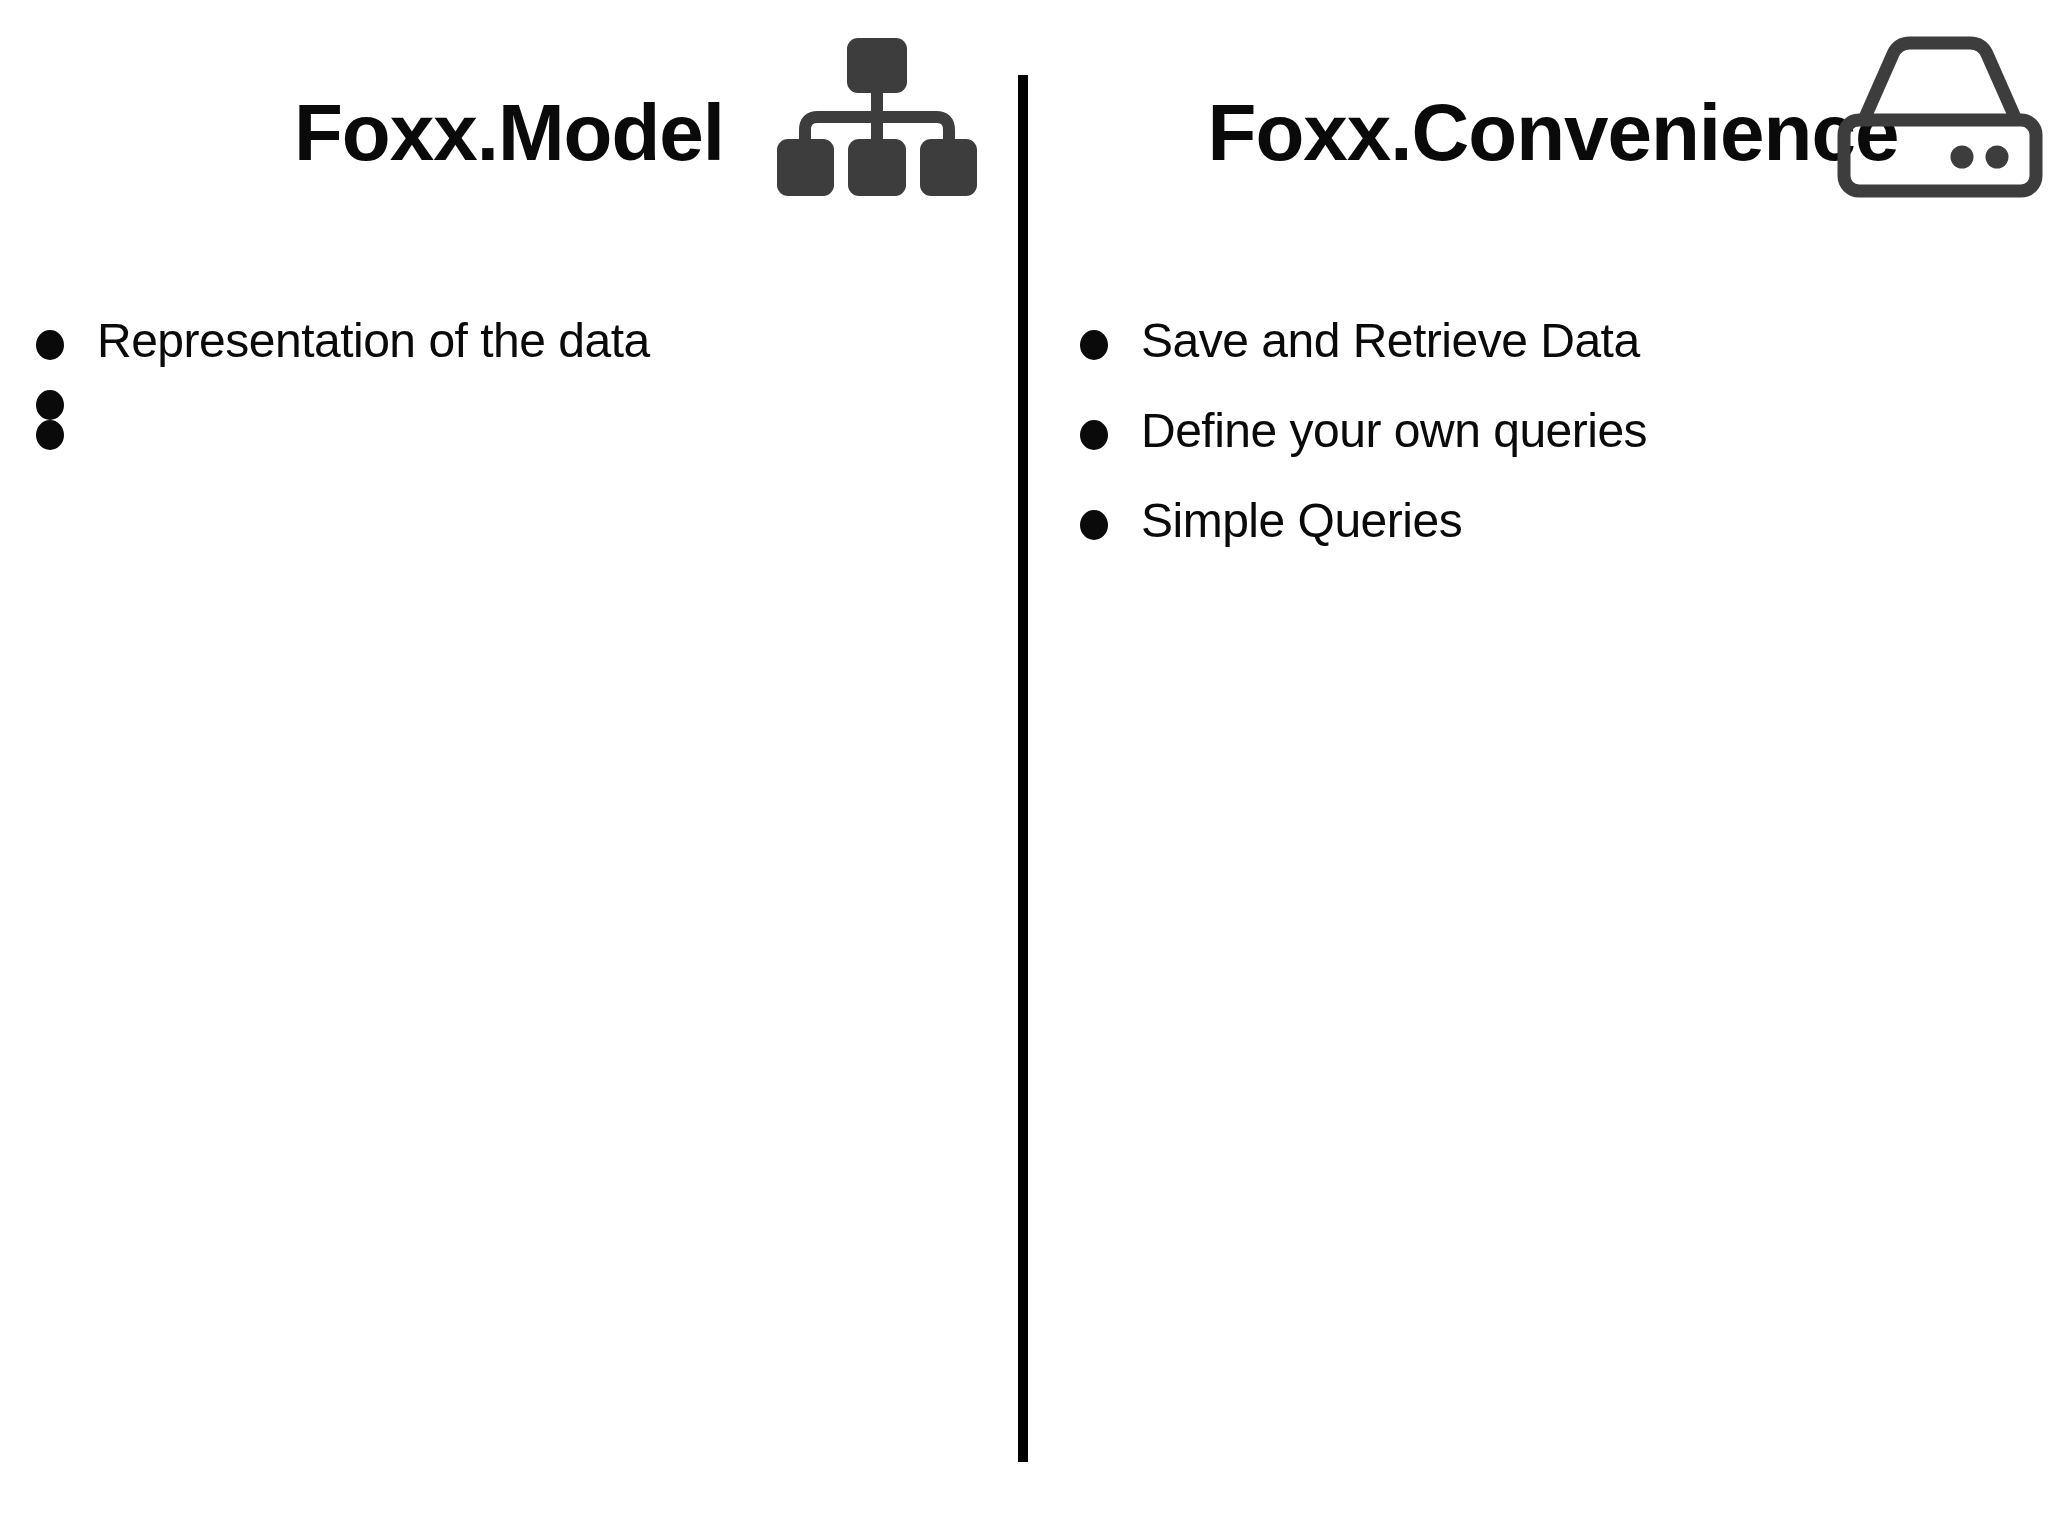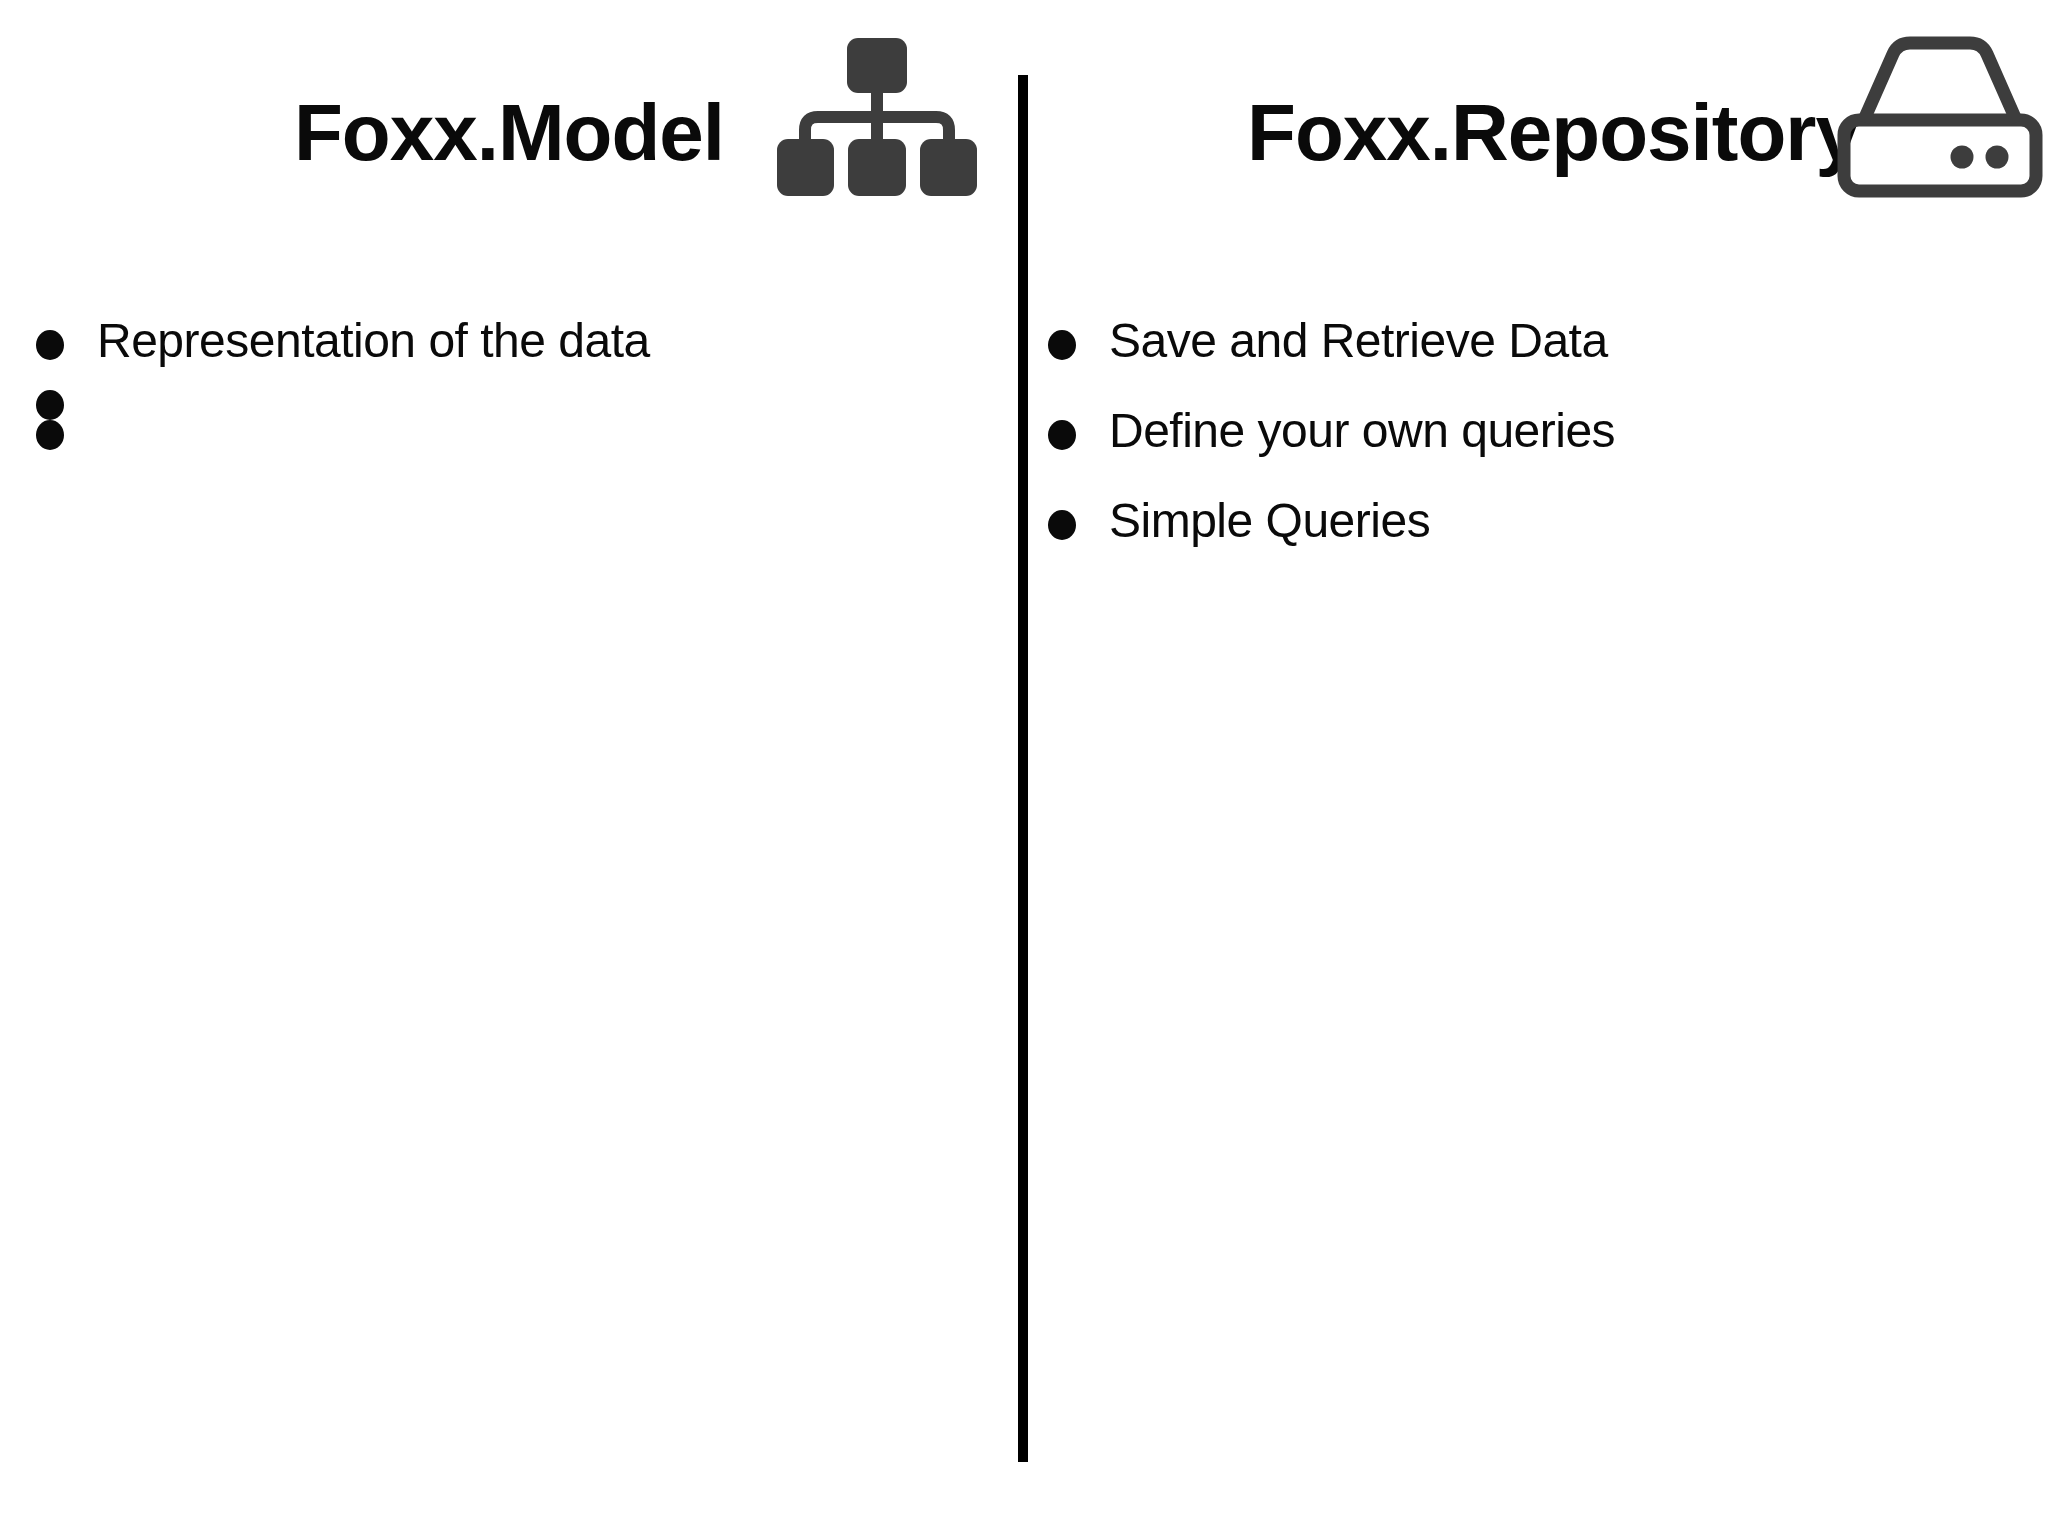--- a/index.html
+++ b/index.html
@@ -55,21 +55,21 @@
     display: block;
   }
   .header-icon svg { display: block; }
   .column.left  .header-icon { top: 38px; right: 41px; }
   .column.right .header-icon { top: 36px; right: 5px; }
   .bullet-list {
     list-style: none;
     margin-top: 118px;
   }
   .column.left  .bullet-list { padding-left: 36px; padding-right: 10px; }
-  .column.right .bullet-list { padding-left: 20px; padding-right: 10px; }
+  .column.right .bullet-list { padding-left: 52px; padding-right: 10px; }
   .bullet-list li {
     display: flex;
     align-items: center;
     font-size: 48px;
     line-height: 90px;
     font-weight: 300;
     letter-spacing: -0.5px;
     white-space: nowrap;
   }
   .dot {
@@ -116,21 +116,21 @@
       <li>
         <span class="dot"></span>
       </li>
     </ul>
   </section>
 
   <div class="divider"></div>
 
   <section class="column right">
     <div class="panel-header">
-      <h1 class="panel-title">Foxx.Repository</h1>
+      <h1 class="panel-title">Foxx.Convenience</h1>
       <span class="header-icon">
         <svg width="206" height="162" viewBox="0 0 206 162" aria-hidden="true">
           <g fill="none" stroke="#3d3d3d" stroke-width="13" stroke-linejoin="round">
             <rect x="7" y="84" width="192" height="71" rx="15"></rect>
             <path d="M26 86 L56 18 Q61 7 73 7 H133 Q145 7 150 18 L180 86"></path>
           </g>
           <g fill="#3d3d3d">
             <circle cx="125" cy="121" r="11.5"></circle>
             <circle cx="160" cy="121" r="11.5"></circle>
           </g>

